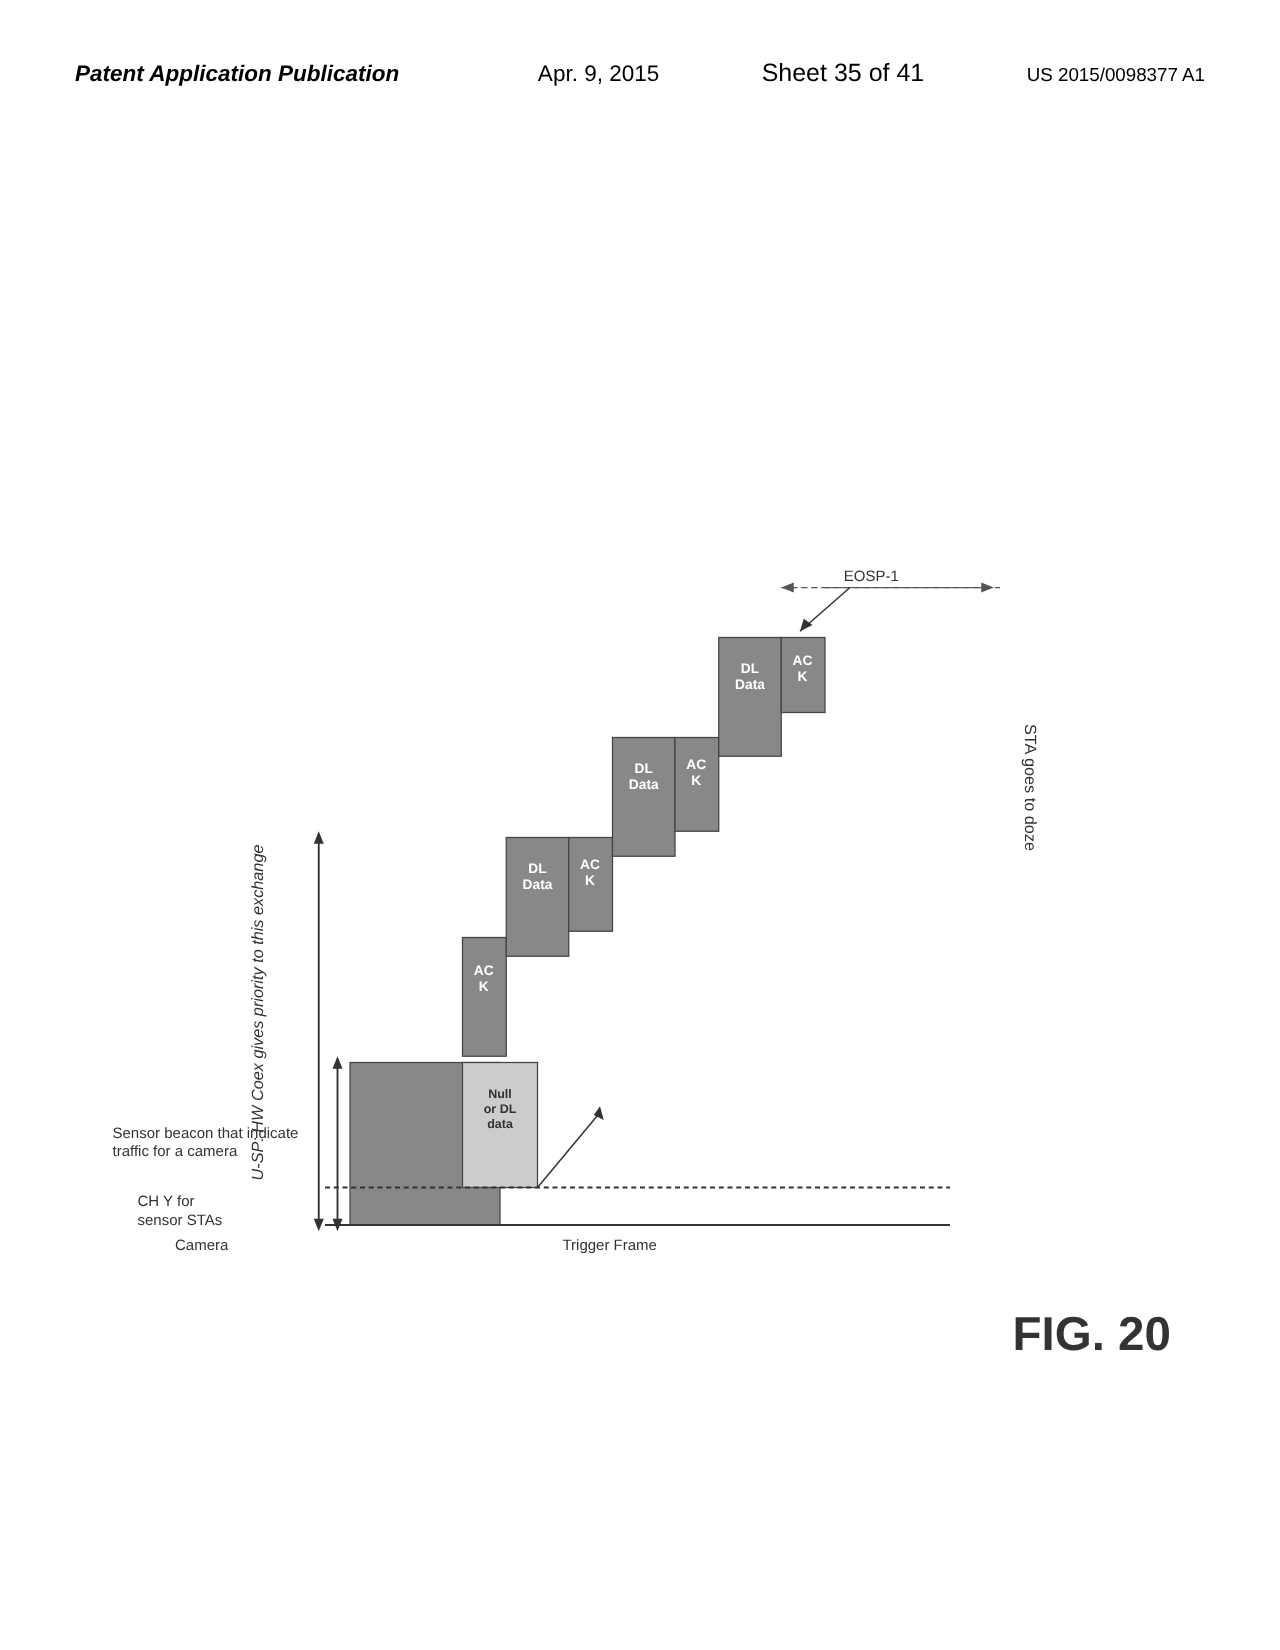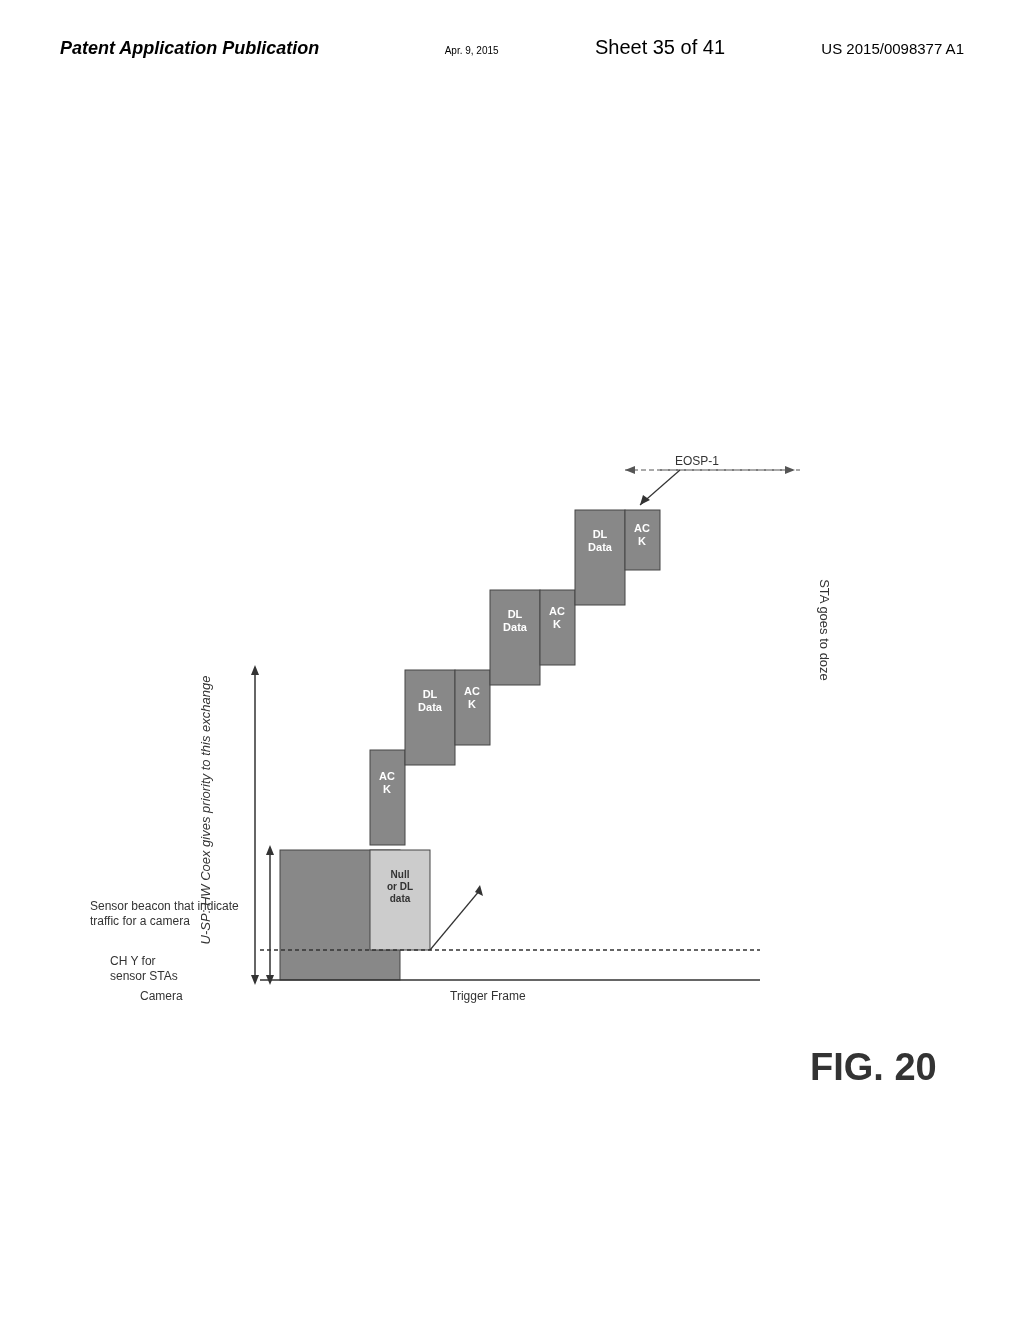--- a/index.html
+++ b/index.html
@@ -7,37 +7,37 @@
       width: 1024px;
       height: 1320px;
       background: #fff;
       font-family: Arial, sans-serif;
       overflow: hidden;
       position: relative;
     }
 
     .header {
       position: absolute;
-      top: 36px;
+      top: 48px;
       left: 0;
       right: 0;
       display: flex;
       justify-content: space-between;
       align-items: baseline;
       padding: 0 60px;
     }
 
     .header-left {
       font-weight: bold;
       font-size: 18px;
       font-style: italic;
     }
 
     .header-center-date {
-      font-size: 10px;
+      font-size: 18px;
       margin-left: 29px;
     }
 
     .header-center-sheet {
       font-size: 20px;
     }
 
     .header-right {
       font-size: 15px;
     }

